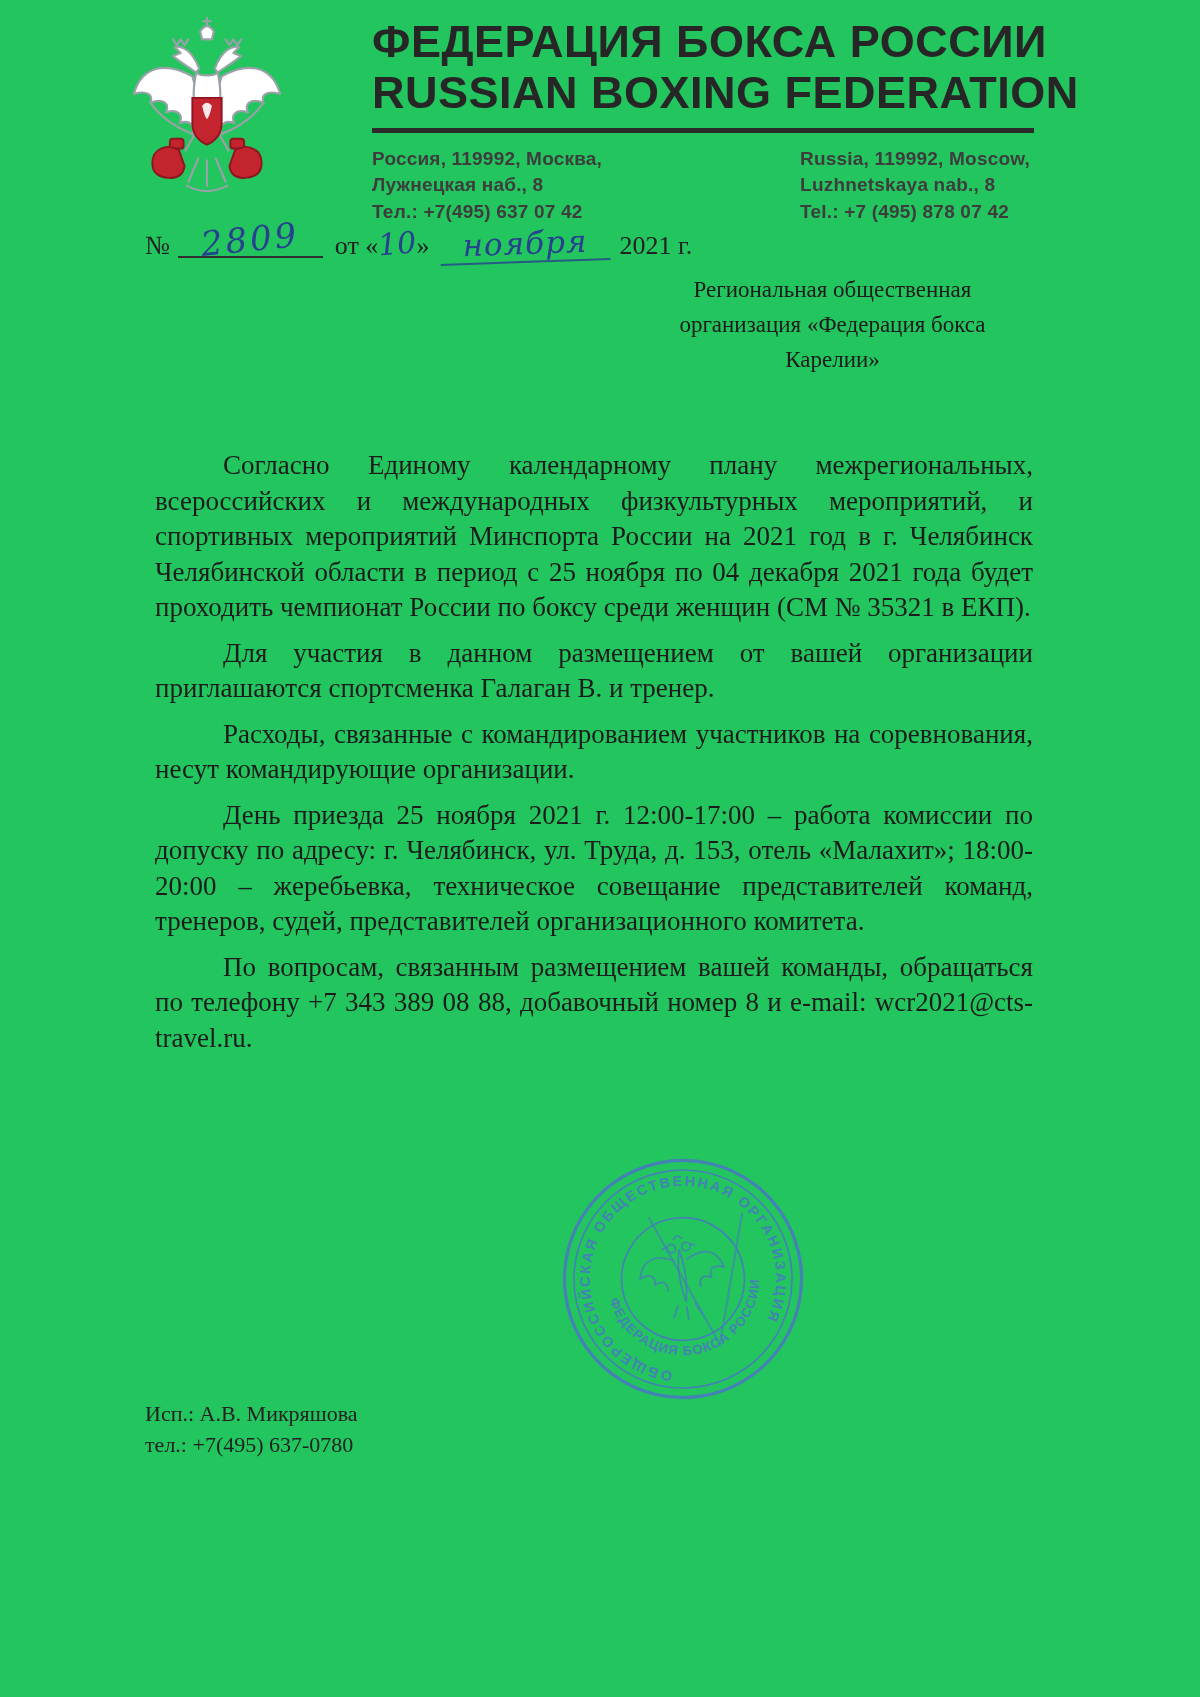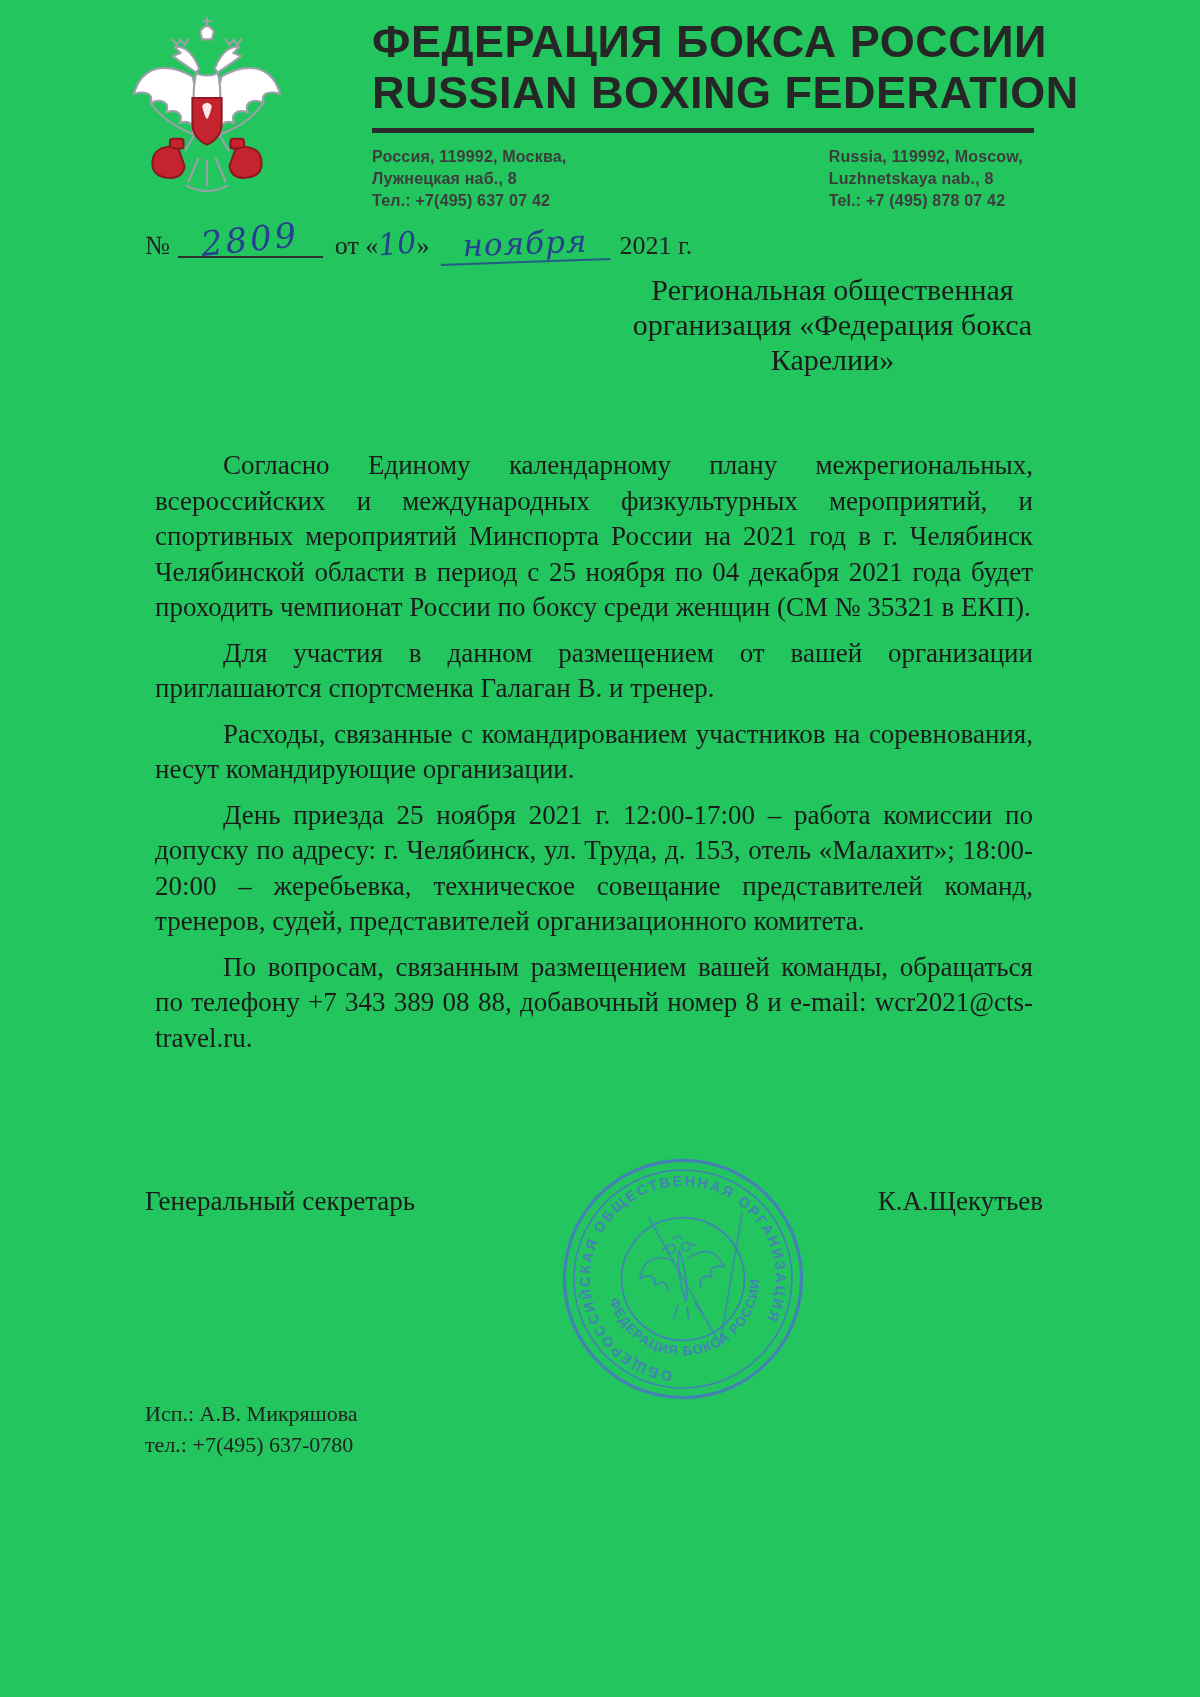--- a/index.html
+++ b/index.html
@@ -26,27 +26,27 @@
     color: #262626;
     letter-spacing: 0.5px;
     white-space: nowrap;
   }
   .rule { height: 5px; background: #2b2b2b; margin-top: 9px; }
   .addr-row {
     display: flex; justify-content: space-between;
     margin-top: 13px;
     font-family: "Liberation Sans", sans-serif;
     font-weight: bold;
-    font-size: 16px;
+    font-size: 19px;
     color: #3d3d3d;
     line-height: 1.4;
     letter-spacing: 0.2px;
   }
   .addr-col { white-space: nowrap; }
-  .addr-col.right { margin-right: 11px; }
+  .addr-col.right { margin-right: 4px; }
 
   
   .ref-line {
     position: absolute; left: 145px; top: 222px;
     font-size: 26px; white-space: nowrap; color: #222;
   }
   .blank-number {
     display: inline-block; width: 145px; text-align: center;
     border-bottom: 2px solid #2f2f2f; margin: 0 12px 0 8px;
     height: 34px; vertical-align: baseline;
@@ -60,21 +60,21 @@
     font-family: "DejaVu Serif", serif; font-style: italic;
     color: #27418f;
   }
   .hand-number { display: inline-block; font-size: 34px; letter-spacing: 3px; transform: rotate(-6deg) translateY(-3px); }
   .hand-day { display: inline-block; font-size: 30px; transform: rotate(-5deg); }
   .hand-month { display: inline-block; font-size: 31px; letter-spacing: 1px; }
 
   
   .recipient {
     position: absolute; right: 155px; top: 272px; width: 425px;
-    text-align: center; font-size: 30px; line-height: 35px; color: #1c1c1c;
+    text-align: center; font-size: 23px; line-height: 35px; color: #1c1c1c;
   }
 
   
   .body-block {
     position: absolute; left: 145px; top: 438px; width: 898px;
     font-size: 27px; line-height: 35.5px; text-align: justify; color: #1c1c1c;
   }
   .para { margin: 10px; text-indent: 68px; }
 
   
@@ -168,24 +168,20 @@
   </div>
 
   <div class="body-block">
     <p class="para">Согласно Единому календарному плану межрегиональных, всероссийских и международных физкультурных мероприятий, и спортивных мероприятий Минспорта России на 2021 год в г. Челябинск Челябинской области в период с 25 ноября по 04 декабря 2021 года будет проходить чемпионат России по боксу среди женщин (СМ № 35321 в ЕКП).</p>
     <p class="para">Для участия в данном размещением от вашей организации приглашаются спортсменка Галаган В. и тренер.</p>
     <p class="para">Расходы, связанные с командированием участников на соревнования, несут командирующие организации.</p>
     <p class="para">День приезда 25 ноября 2021 г. 12:00-17:00 – работа комиссии по допуску по адресу: г. Челябинск, ул. Труда, д. 153, отель «Малахит»; 18:00-20:00 – жеребьевка, техническое совещание представителей команд, тренеров, судей, представителей организационного комитета.</p>
     <p class="para">По вопросам, связанным размещением вашей команды, обращаться по телефону +7 343 389 08 88, добавочный номер 8 и e-mail: wcr2021@cts-travel.ru.</p>
   </div>
 
-  <div class="sig-row">
-    <span>Генеральный секретарь</span>
-    <span>К.А.Щекутьев</span>
-  </div>
 
   <svg class="stamp-wrap" viewBox="0 0 240 240" aria-hidden="true">
     <defs>
       <path id="ringOuter" d="M120,208 a88,88 0 1,1 0,-176 a88,88 0 1,1 0,176"></path>
       <path id="ringInnerBottom" d="M48,120 A72,72 0 0 0 192,120"></path>
     </defs>
     <g fill="none" stroke="#4a77c4">
       <circle cx="120" cy="120" r="112" stroke-width="3"></circle>
       <circle cx="120" cy="120" r="103" stroke-width="1.6"></circle>
       <circle cx="120" cy="120" r="58" stroke-width="1.6"></circle>

